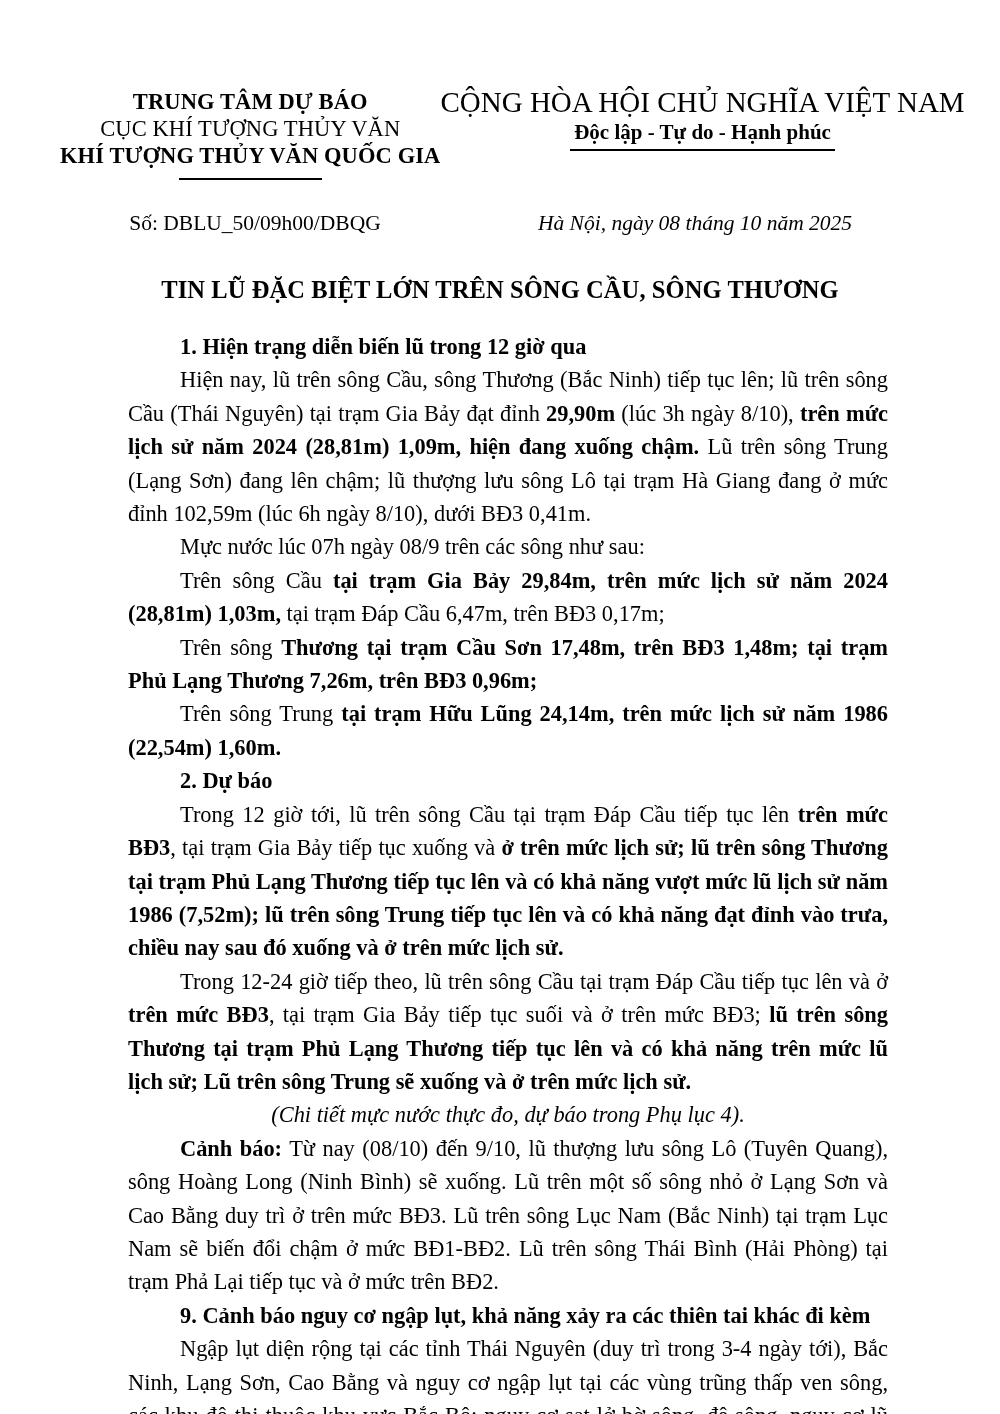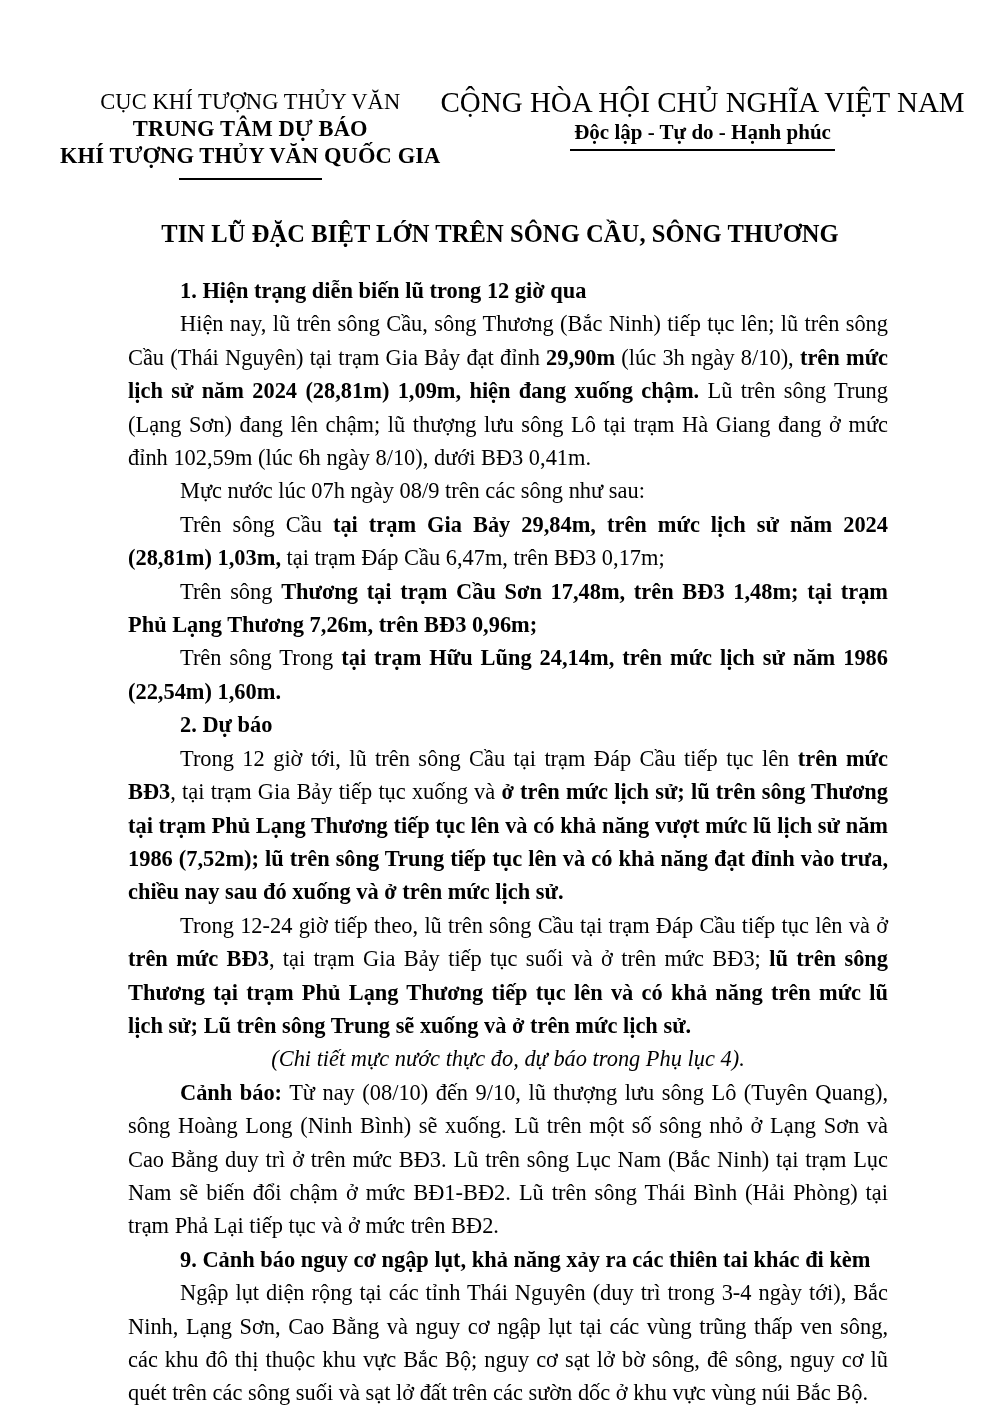--- a/index.html
+++ b/index.html
@@ -135,50 +135,54 @@
   i, .i { font-style: italic; }
 </style>
 </head>
 <body>
 
 <div class="page">
 
   <div class="header">
 
     <div class="header-left">
+      <div class="hdr-line bold">TRUNG TÂM DỰ BÁO</div>
       <div class="hdr-line reg">CỤC KHÍ TƯỢNG THỦY VĂN</div>
-      <div class="hdr-line bold">TRUNG TÂM DỰ BÁO</div>
       <div class="hdr-line bold">KHÍ TƯỢNG THỦY VĂN QUỐC GIA</div>
       <div class="rule rule-left"></div>
     </div>
 
     <div class="header-right">
       <div class="hdr-right-title">CỘNG HÒA HỘI CHỦ NGHĨA VIỆT NAM</div>
       <div class="hdr-right-sub">Độc lập - Tự do - Hạnh phúc</div>
       <div class="rule rule-right"></div>
     </div>
 
   </div>
 
+  <div class="docnum-row">
+    <div class="docnum">Số:  DBLU_50/09h00/DBQG</div>
+    <div class="place-date">Hà Nội, ngày 08 tháng 10 năm 2025</div>
+  </div>
 
   <div class="doc-title">TIN LŨ ĐẶC BIỆT LỚN TRÊN SÔNG CẦU, SÔNG THƯƠNG</div>
 
   <div class="body-wrap">
 
     <p class="heading">1. Hiện trạng diễn biến lũ trong 12 giờ qua</p>
 
     <p class="para"><span>Hiện nay, lũ trên sông Cầu, sông Thương (Bắc Ninh) tiếp tục lên; lũ trên sông Cầu (Thái Nguyên) tại trạm Gia Bảy đạt đỉnh </span><b>29,90m</b><span> (lúc 3h ngày 8/10), </span><b>trên mức lịch sử năm 2024 (28,81m) 1,09m, hiện đang xuống chậm.</b><span> Lũ trên sông Trung (Lạng Sơn) đang lên chậm; lũ thượng lưu sông Lô tại trạm Hà Giang đang ở mức đỉnh 102,59m (lúc 6h ngày 8/10), dưới BĐ3 0,41m.</span></p>
 
     <p class="para">Mực nước lúc 07h ngày 08/9 trên các sông như sau:</p>
 
     <p class="para"><span>Trên sông Cầu </span><b>tại trạm Gia Bảy 29,84m, trên mức lịch sử năm 2024 (28,81m) 1,03m,</b><span> tại trạm Đáp Cầu 6,47m, trên BĐ3 0,17m;</span></p>
 
     <p class="para"><span>Trên sông </span><b>Thương tại trạm Cầu Sơn 17,48m, trên BĐ3 1,48m; tại trạm Phủ Lạng Thương 7,26m, trên BĐ3 0,96m;</b></p>
 
-    <p class="para"><span>Trên sông Trong </span><b>tại trạm Hữu Lũng 24,14m, trên mức lịch sử năm 1986 (22,54m) 1,60m.</b></p>
+    <p class="para"><span>Trên sông Trung </span><b>tại trạm Hữu Lũng 24,14m, trên mức lịch sử năm 1986 (22,54m) 1,60m.</b></p>
 
     <p class="heading">2. Dự báo</p>
 
     <p class="para"><span>Trong 12 giờ tới, lũ trên sông Cầu tại trạm Đáp Cầu tiếp tục lên </span><b>trên mức BĐ3</b><span>, tại trạm Gia Bảy tiếp tục xuống và </span><b>ở trên mức lịch sử; lũ trên sông Thương tại trạm Phủ Lạng Thương tiếp tục lên và có khả năng vượt mức lũ lịch sử năm 1986 (7,52m); lũ trên sông Trung tiếp tục lên và có khả năng đạt đỉnh vào trưa, chiều nay sau đó xuống và ở trên mức lịch sử.</b></p>
 
     <p class="para"><span>Trong 12-24 giờ tiếp theo, lũ trên sông Cầu tại trạm Đáp Cầu tiếp tục lên và ở </span><b>trên mức BĐ3</b><span>, tại trạm Gia Bảy tiếp tục suối và ở trên mức BĐ3; </span><b>lũ trên sông Thương tại trạm Phủ Lạng Thương tiếp tục lên và có khả năng trên mức lũ lịch sử; Lũ trên sông Trung sẽ xuống và ở trên mức lịch sử.</b></p>
 
     <p class="para center"><i>(Chi tiết mực nước thực đo, dự báo trong Phụ lục 4).</i></p>
 
     <p class="para"><b>Cảnh báo:</b><span> Từ nay (08/10) đến 9/10, lũ thượng lưu sông Lô (Tuyên Quang), sông Hoàng Long (Ninh Bình) sẽ xuống. Lũ trên một số sông nhỏ ở Lạng Sơn và Cao Bằng duy trì ở trên mức BĐ3. Lũ trên sông Lục Nam (Bắc Ninh) tại trạm Lục Nam sẽ biến đổi chậm ở mức BĐ1-BĐ2. Lũ trên sông Thái Bình (Hải Phòng) tại trạm Phả Lại tiếp tục và ở mức trên BĐ2.</span></p>

